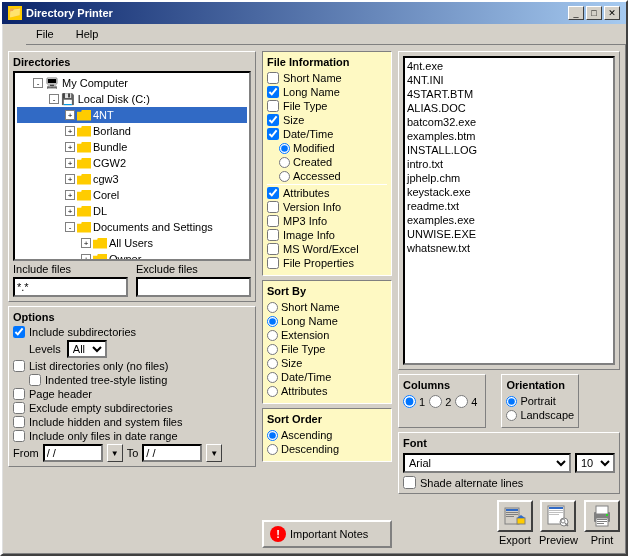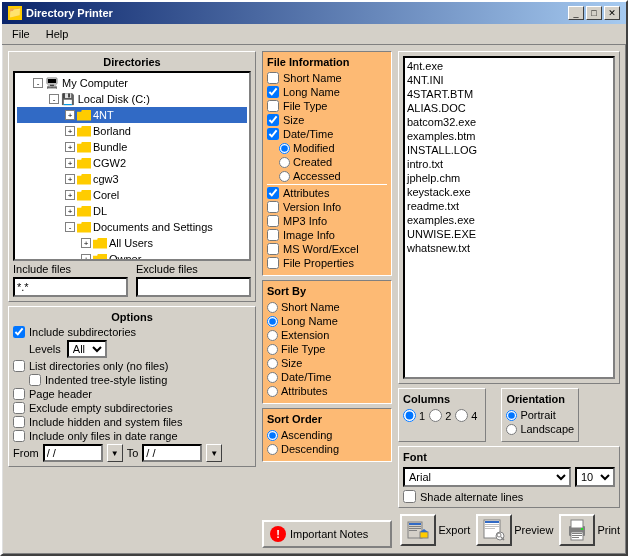--- a/index.html
+++ b/index.html
@@ -64,23 +64,24 @@
       align-items: center;
       justify-content: center;
       cursor: pointer;
       color: #000;
     }
 
     .menu-bar {
       background: #d4d0c8;
       padding: 2px 4px;
       display: flex;
-      gap: 4px;
+      gap: 10px;
       border-bottom: 1px solid #808080;
       flex-shrink: 0;
+      margin-left: 24px;
     }
 
     .menu-item {
       padding: 2px 6px;
       cursor: pointer;
       font-size: 11px;
     }
 
     .main-content {
       display: flex;
@@ -96,21 +97,20 @@
       flex-direction: column;
       gap: 4px;
       width: 248px;
       flex-shrink: 0;
     }
 
     .panel-label {
       font-size: 11px;
       font-weight: bold;
       margin-bottom: 3px;
-      text-align: center;
     }
 
     .tree-container {
       background: white;
       border: 2px inset #808080;
       border-top-color: #404040;
       border-left-color: #404040;
       height: 190px;
       overflow-y: auto;
       overflow-x: auto;
@@ -249,21 +249,21 @@
       flex-direction: column;
       gap: 4px;
       width: 130px;
       flex-shrink: 0;
     }
 
     .section-box {
       border: 1px solid;
       border-color: #808080 #fff #fff #808080;
       padding: 4px;
-      background: #fdba74;
+      background: #fef9c3;
     }
 
     .section-title {
       font-size: 11px;
       font-weight: bold;
       margin-bottom: 4px;
     }
 
     .radio-row {
       display: flex;
@@ -390,21 +390,21 @@
 
     .action-buttons {
       display: flex;
       justify-content: flex-end;
       gap: 6px;
       padding: 2px 0;
     }
 
     .action-btn {
       display: flex;
-      flex-direction: row;
+      flex-direction: column;
       align-items: center;
       gap: 2px;
       cursor: pointer;
     }
 
     .action-btn-icon {
       width: 36px;
       height: 32px;
       background: #d4d0c8;
       border: 2px solid #fff;

